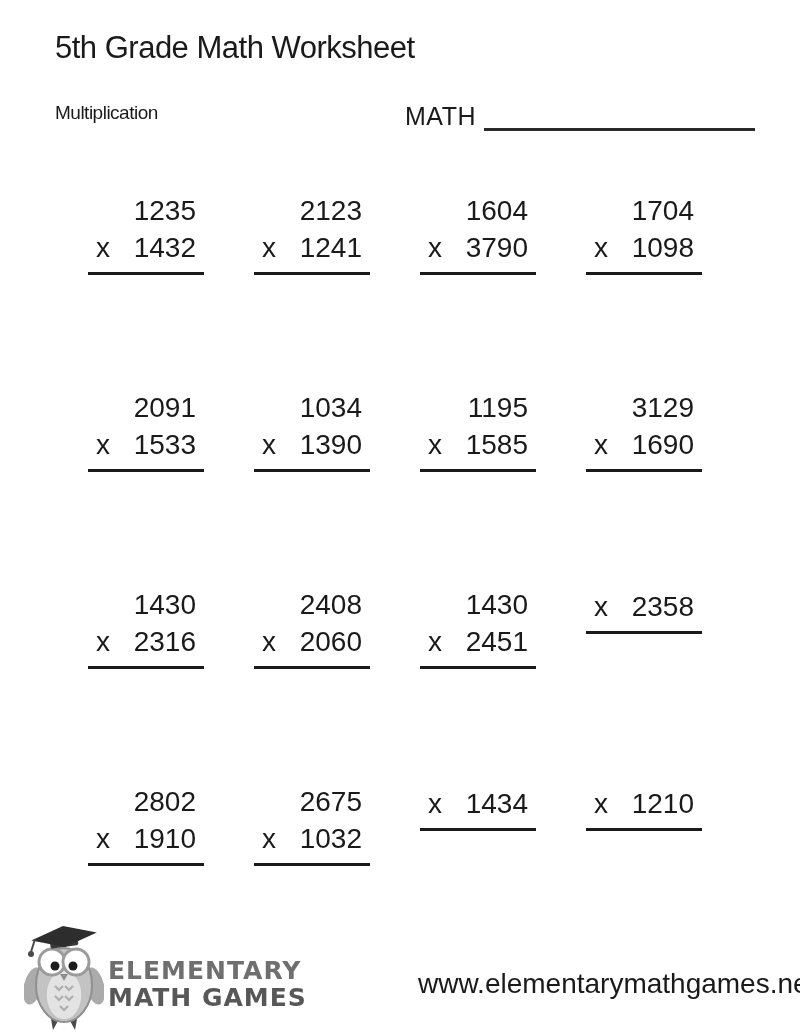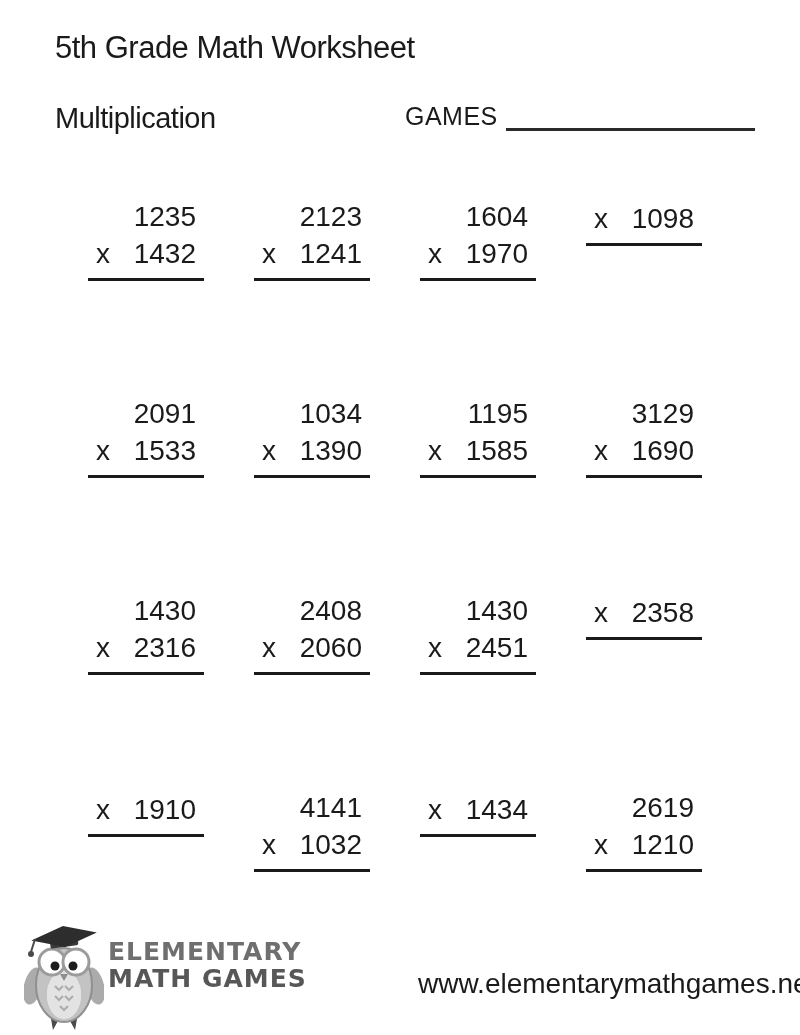--- a/index.html
+++ b/index.html
@@ -16,61 +16,61 @@
     position: absolute;
     top: 30px;
     left: 55px;
     font-size: 31px;
     letter-spacing: -0.5px;
   }
   .subtitle {
     position: absolute;
     top: 102px;
     left: 55px;
-    font-size: 29px;
+    font-size: 19px;
     letter-spacing: -0.5px;
   }
   .name-block {
     position: absolute;
     top: 98px;
     left: 405px;
     width: 350px;
     display: flex;
     align-items: flex-end;
   }
   .name-label { font-size: 25px; letter-spacing: 0.5px; }
   .name-line {
     flex: 1;
     height: 30px;
     margin-left: 8px;
     border-bottom: 3px solid #2a2a2a;
   }
   .grid {
     position: absolute;
-    top: 201px;
+    top: 195px;
     left: 88px;
     display: grid;
     grid-template-columns: repeat(4, 116px);
     column-gap: 50px;
     row-gap: 117px;
   }
   .problem { font-size: 28px; }
   .p-top { text-align: right; padding: 0 8px 3px 8px; }
   .p-bottom {
     display: flex;
     justify-content: space-between;
     padding: 2px 8px 8px 8px;
     border-bottom: 3px solid #1a1a1a;
   }
   .logo {
     position: absolute;
     left: 24px;
     top: 924px;
     display: flex;
-    align-items: flex-start;
+    align-items: center;
   }
   .owl { width: 80px; height: 106px; }
   .wordmark {
     margin-left: 4px;
     margin-top: 14px;
     font-family: "DejaVu Sans", sans-serif;
     font-weight: bold;
     line-height: 1.08;
   }
   .wm1 { font-size: 25px; letter-spacing: 1px; color: #6f6f6f; }
@@ -86,21 +86,21 @@
 </head>
 <body>
 
 <div class="page">
 
   <div class="title">5th Grade Math Worksheet</div>
 
   <div class="subtitle">Multiplication</div>
 
   <div class="name-block">
-    <span class="name-label">GAMES</span>
+    <span class="name-label">MATH</span>
     <span class="name-line"></span>
   </div>
 
   <div class="grid">
 
     <div class="problem">
       <div class="p-top">1235</div>
       <div class="p-bottom">
         <span>x</span>
         <span>1432</span>
@@ -112,25 +112,26 @@
       <div class="p-bottom">
         <span>x</span>
         <span>1241</span>
       </div>
     </div>
 
     <div class="problem">
       <div class="p-top">1604</div>
       <div class="p-bottom">
         <span>x</span>
-        <span>1970</span>
-      </div>
-    </div>
-
-    <div class="problem">
+        <span>3790</span>
+      </div>
+    </div>
+
+    <div class="problem">
+      <div class="p-top">1704</div>
       <div class="p-bottom">
         <span>x</span>
         <span>1098</span>
       </div>
     </div>
 
     <div class="problem">
       <div class="p-top">2091</div>
       <div class="p-bottom">
         <span>x</span>
@@ -187,43 +188,43 @@
     </div>
 
     <div class="problem">
       <div class="p-bottom">
         <span>x</span>
         <span>2358</span>
       </div>
     </div>
 
     <div class="problem">
+      <div class="p-top">2802</div>
       <div class="p-bottom">
         <span>x</span>
         <span>1910</span>
       </div>
     </div>
 
     <div class="problem">
-      <div class="p-top">4141</div>
+      <div class="p-top">2675</div>
       <div class="p-bottom">
         <span>x</span>
         <span>1032</span>
       </div>
     </div>
 
     <div class="problem">
       <div class="p-bottom">
         <span>x</span>
         <span>1434</span>
       </div>
     </div>
 
     <div class="problem">
-      <div class="p-top">2619</div>
       <div class="p-bottom">
         <span>x</span>
         <span>1210</span>
       </div>
     </div>
 
   </div>
 
   <div class="logo">
     <svg class="owl" viewBox="0 0 80 106" xmlns="http://www.w3.org/2000/svg">

